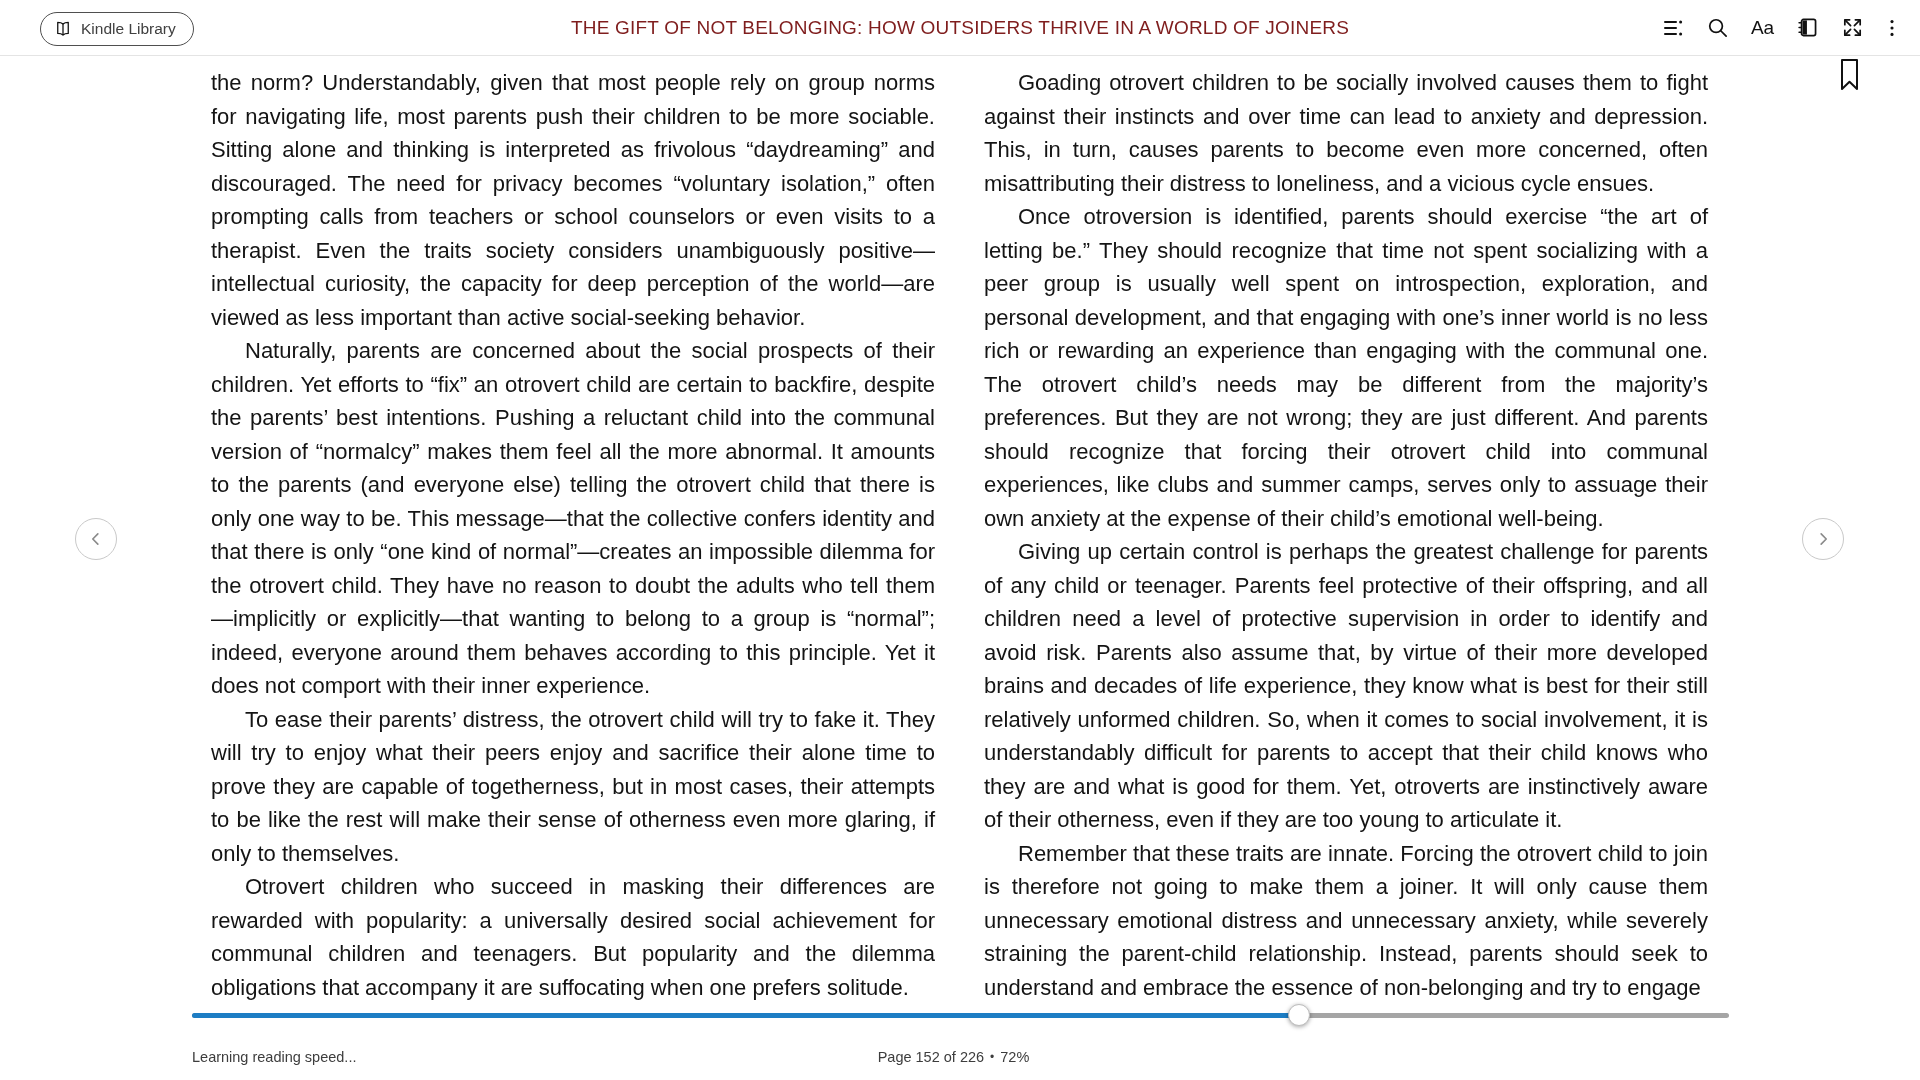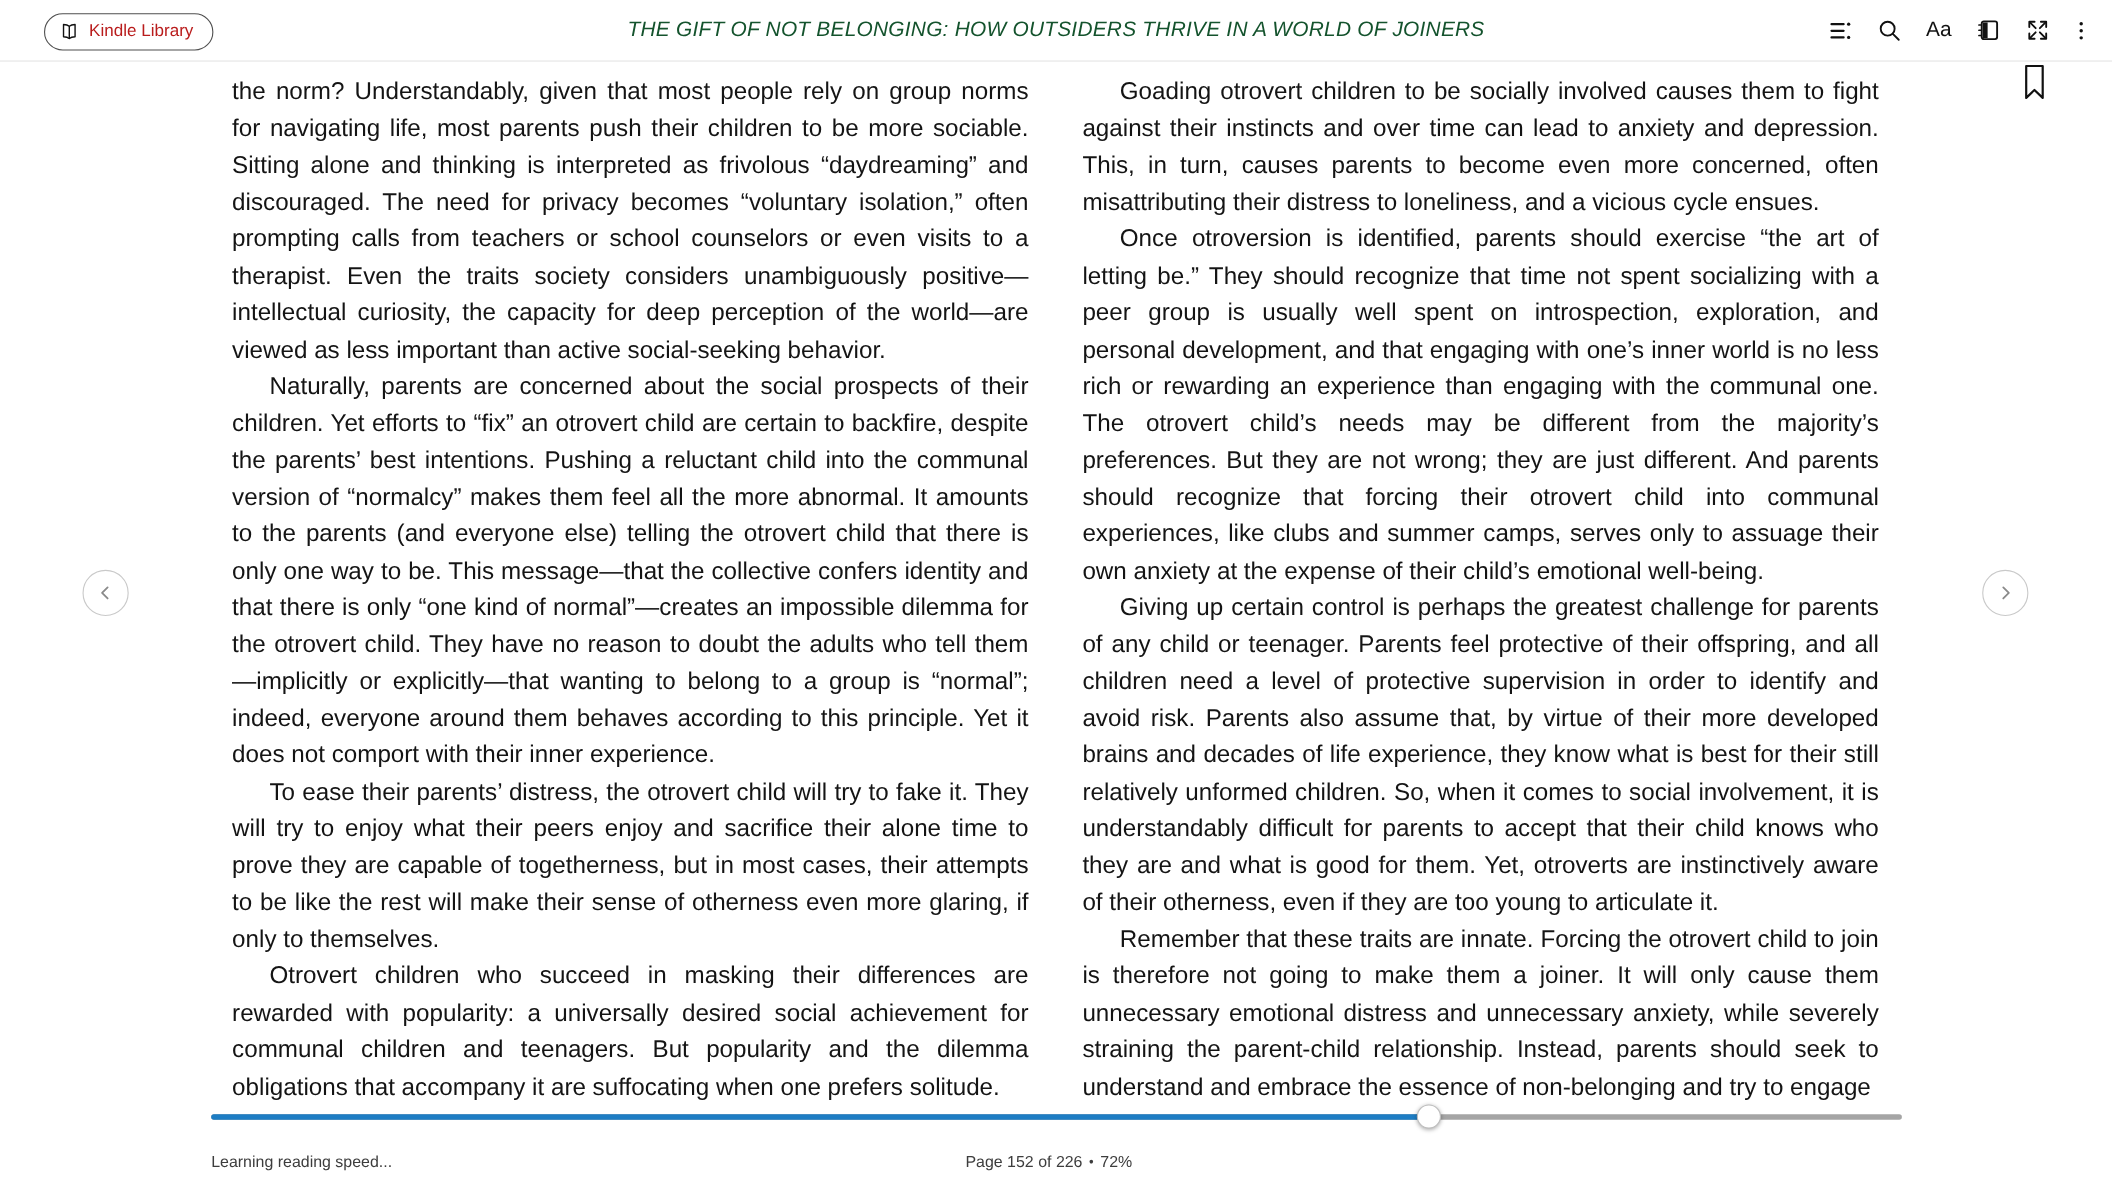--- a/index.html
+++ b/index.html
@@ -4,24 +4,24 @@
 <style>
   html,body{margin:0;padding:0;background:#fff;}
   body{width:1920px;height:1080px;position:relative;overflow:hidden;
        font-family:"Liberation Sans",sans-serif;color:#111;}
 
   
   .header{position:absolute;left:0;top:0;width:1920px;height:55px;background:#fff;
           border-bottom:1px solid #e4e4e4;}
   .lib-btn{position:absolute;left:40px;top:12px;height:34px;display:flex;align-items:center;
            gap:9px;padding:0 17px 0 13px;border:1px solid #4f4f4f;border-radius:18px;
-           background:#fff;font-size:15.5px;color:#b91c1c;cursor:pointer;box-sizing:border-box;}
+           background:#fff;font-size:15.5px;color:#404040;cursor:pointer;box-sizing:border-box;}
   .page-title{position:absolute;left:0;right:0;top:0;height:55px;display:flex;
-              align-items:center;justify-content:center;font-size:19px;color:#14532d;
-              letter-spacing:.2px;font-style:italic;}
+              align-items:center;justify-content:center;font-size:19px;color:#7f1d1d;
+              letter-spacing:.2px;}
   .toolbar{position:absolute;right:11px;top:0;height:55px;display:flex;align-items:center;justify-content:space-between;}
   .tool-btn{width:45px;height:40px;display:flex;align-items:center;justify-content:center;
             background:none;border:none;cursor:pointer;padding:0;}
   .aa-label{font-size:19px;color:#111;}
 
   
   .bookmark{position:absolute;left:1837px;top:58px;width:25px;height:33px;cursor:pointer;}
 
   
   .column{position:absolute;top:66px;width:724px;font-family:Liberation Sans, sans-serif;

